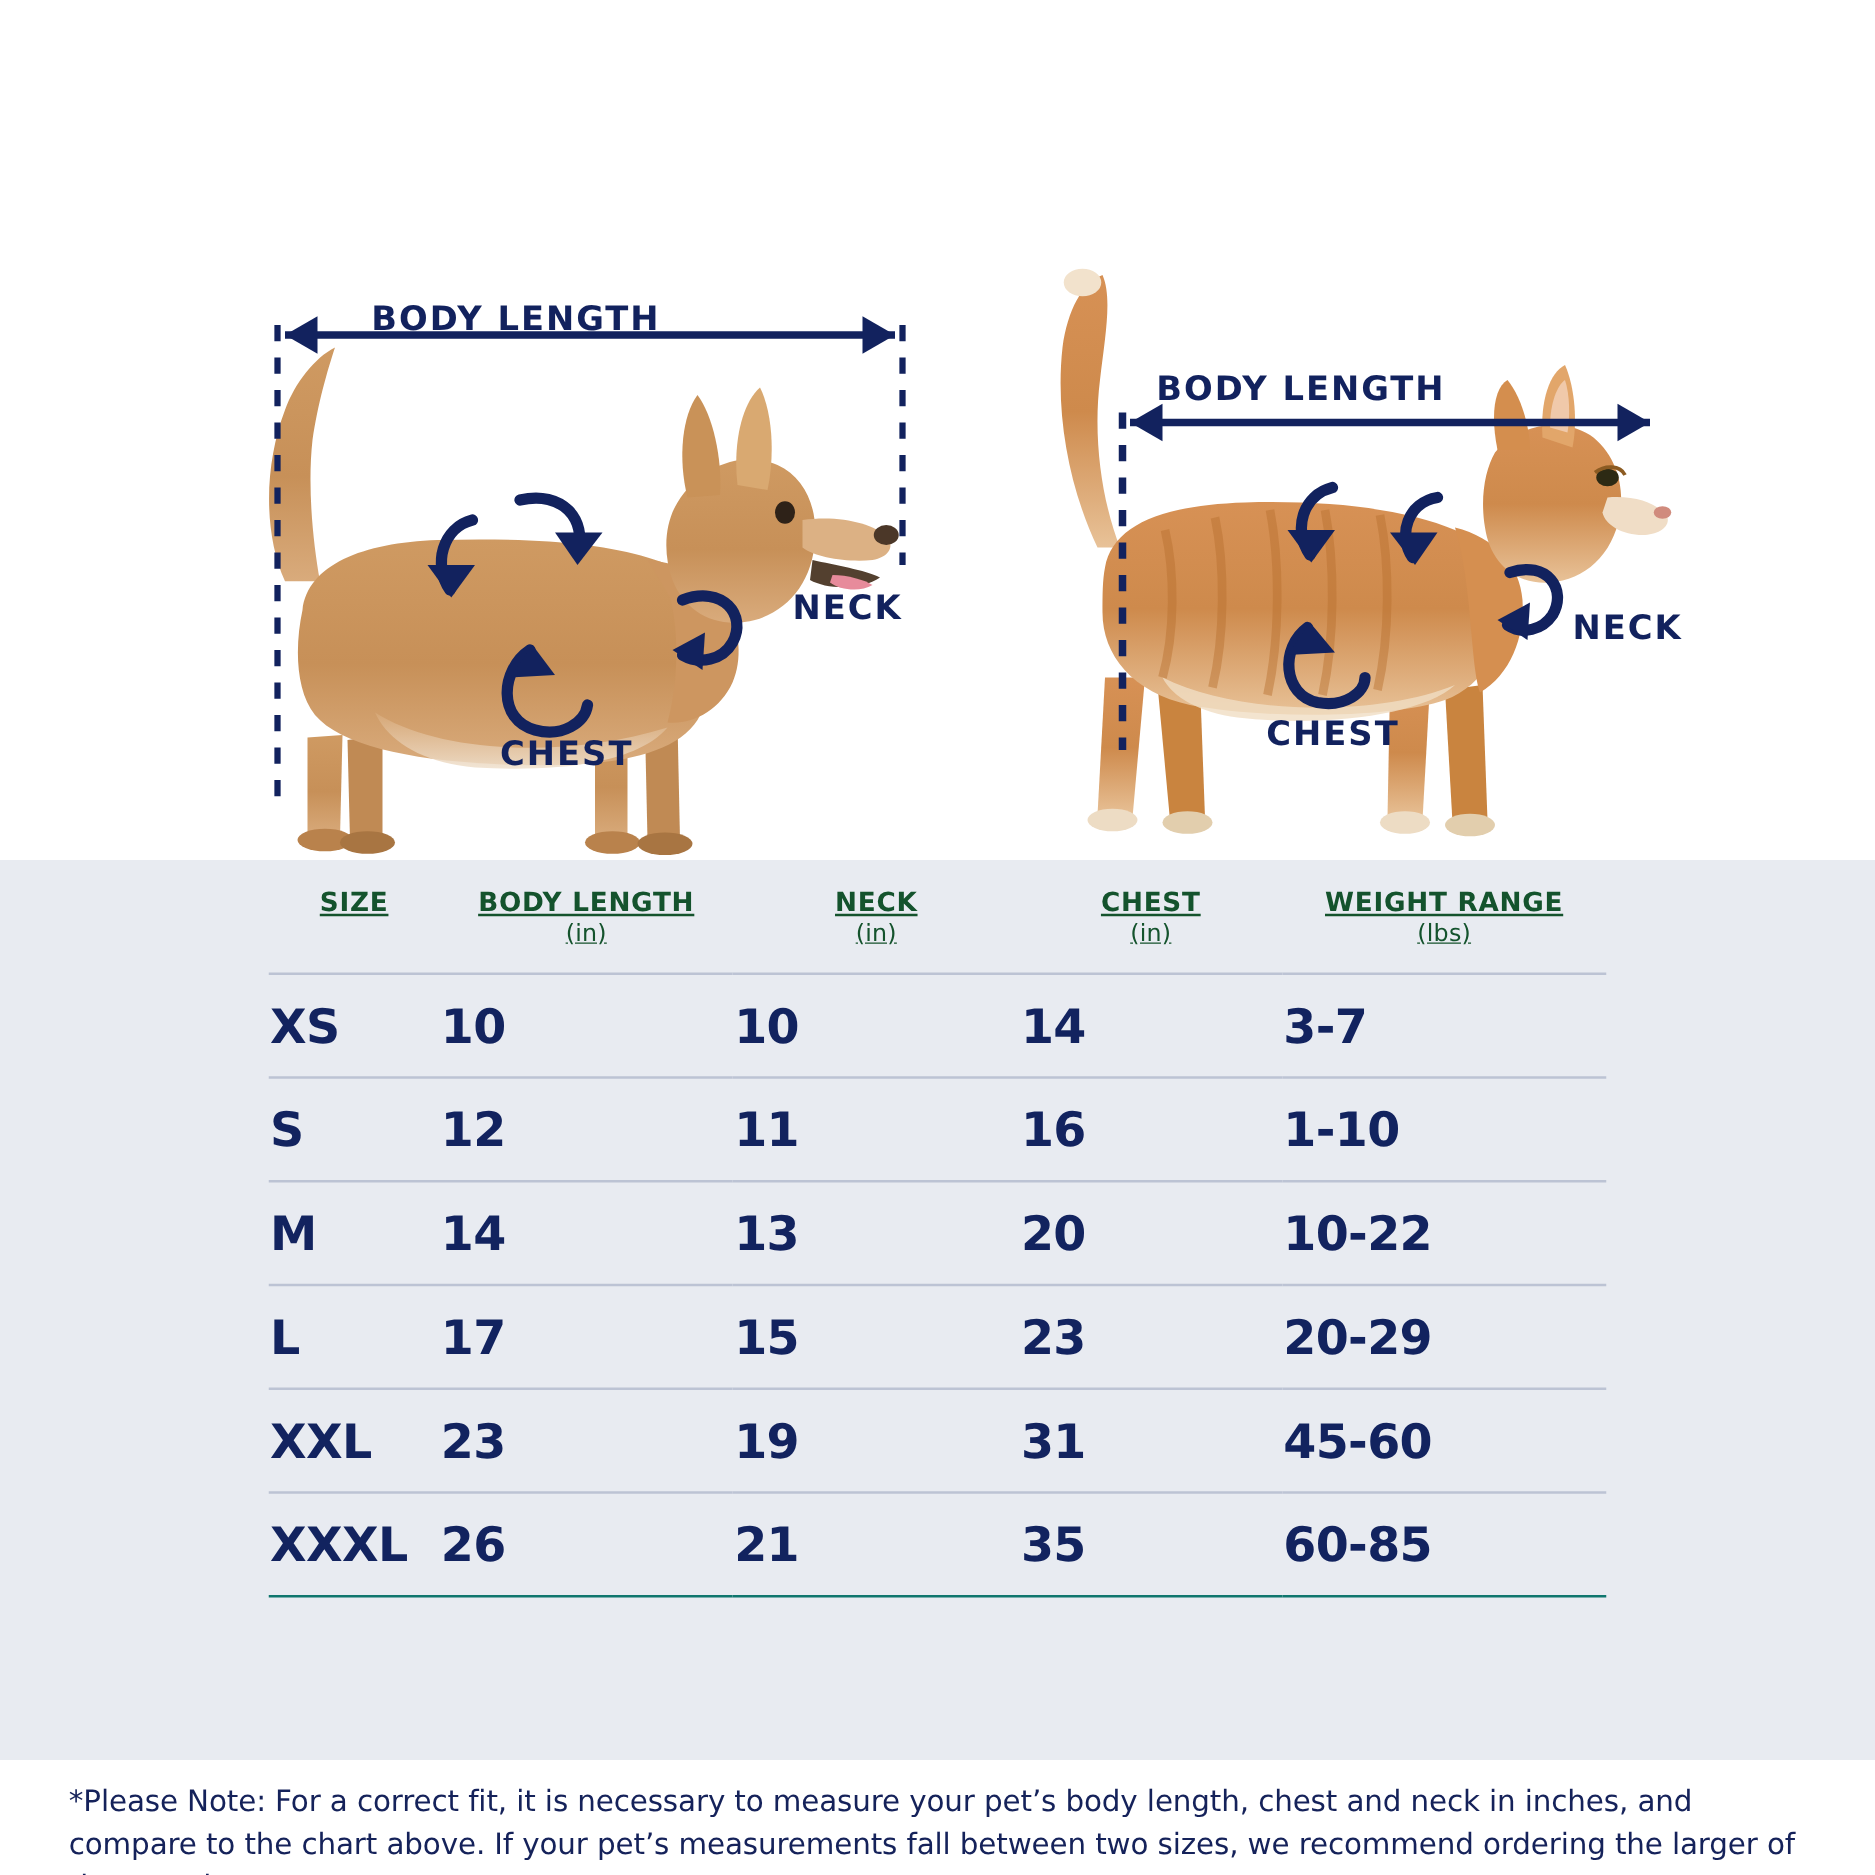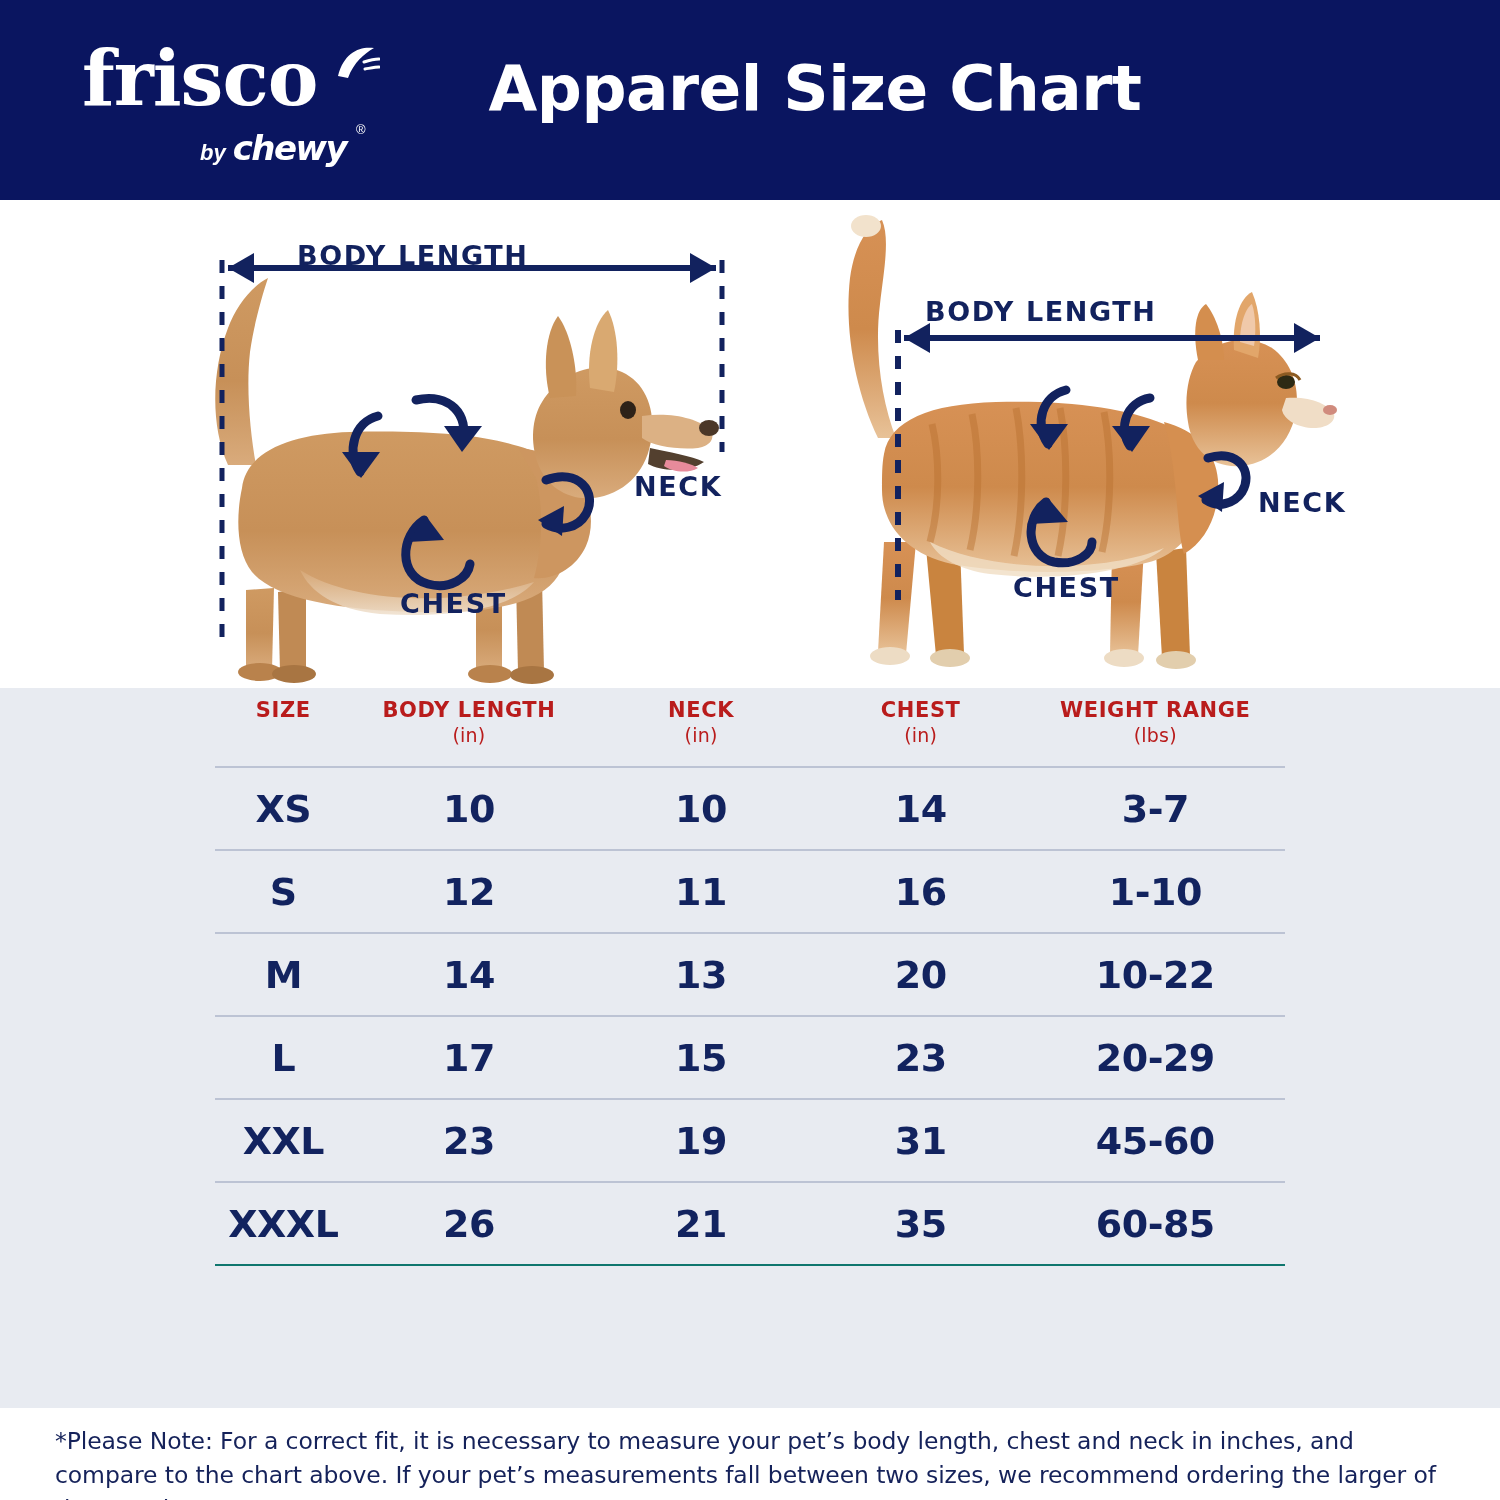--- a/index.html
+++ b/index.html
@@ -129,39 +129,39 @@
   .tbl {
     position: absolute;
     left: 215px;
     top: 0;
     width: 1070px;
     border-collapse: collapse;
   }
   .tbl th {
     font-family: "DejaVu Sans", sans-serif;
     font-weight: bold;
-    color: #b91c1c;
+    color: #14532d;
     font-size: 21px;
     letter-spacing: 0.6px;
     line-height: 25px;
-    padding: 10px 0 18px 0;
+    padding: 22px 0 18px 0;
     vertical-align: top;
+    text-decoration: underline;
   }
   .hdr-unit {
     display: block;
     font-weight: normal;
     font-size: 19px;
     letter-spacing: 0.2px;
   }
   .tbl td {
     font-family: "DejaVu Sans", sans-serif;
     font-weight: bold;
     color: #12235f;
     font-size: 38px;
-    text-align: center;
     height: 79px;
     border-top: 2px solid #bcc3d4;
     letter-spacing: -0.5px;
   }
   .tbl tr.last-row td { border-bottom: 2px solid #0f766e; }
   .col-size   { width: 135px; }
   .col-bl     { width: 235px; }
   .col-neck   { width: 230px; }
   .col-chest  { width: 210px; }
   .col-weight { width: 260px; }
@@ -184,38 +184,20 @@
     line-height: 34px;
     color: #15225a;
     letter-spacing: -0.1px;
   }
 </style>
 </head>
 <body>
 
 <div id="page">
 
-  <div class="header-band">
-
-    <div class="logo-block">
-      <div class="logo-word">frisco</div>
-      <svg class="logo-swoosh" viewBox="0 0 46 40">
-        <path d="M4 30 C 10 6, 26 0, 40 2 C 30 8, 20 16, 14 32 Z" fill="#ffffff"></path>
-        <path d="M30 16 C 36 14, 41 13, 45 13" stroke="#ffffff" stroke-width="3" fill="none" stroke-linecap="round"></path>
-        <path d="M31 23 C 37 22, 42 21, 45 21" stroke="#ffffff" stroke-width="3" fill="none" stroke-linecap="round"></path>
-      </svg>
-      <div class="logo-reg">®</div>
-      <div class="logo-sub">
-        <span class="logo-by">by</span>
-        <span class="logo-chewy">chewy</span>
-      </div>
-    </div>
-
-    <div class="header-title">Apparel Size Chart</div>
-  </div>
 
   <div class="illus-area">
 
     <svg class="pet-svg" style="left:150px; top:20px; width:620px; height:468px;" viewBox="0 0 620 468">
       <defs>
         <linearGradient id="dogfur" x1="0" y1="0" x2="0" y2="1">
           <stop offset="0%" stop-color="#cf9a62"></stop>
           <stop offset="55%" stop-color="#c79058"></stop>
           <stop offset="100%" stop-color="#d9ab7c"></stop>
         </linearGradient>

